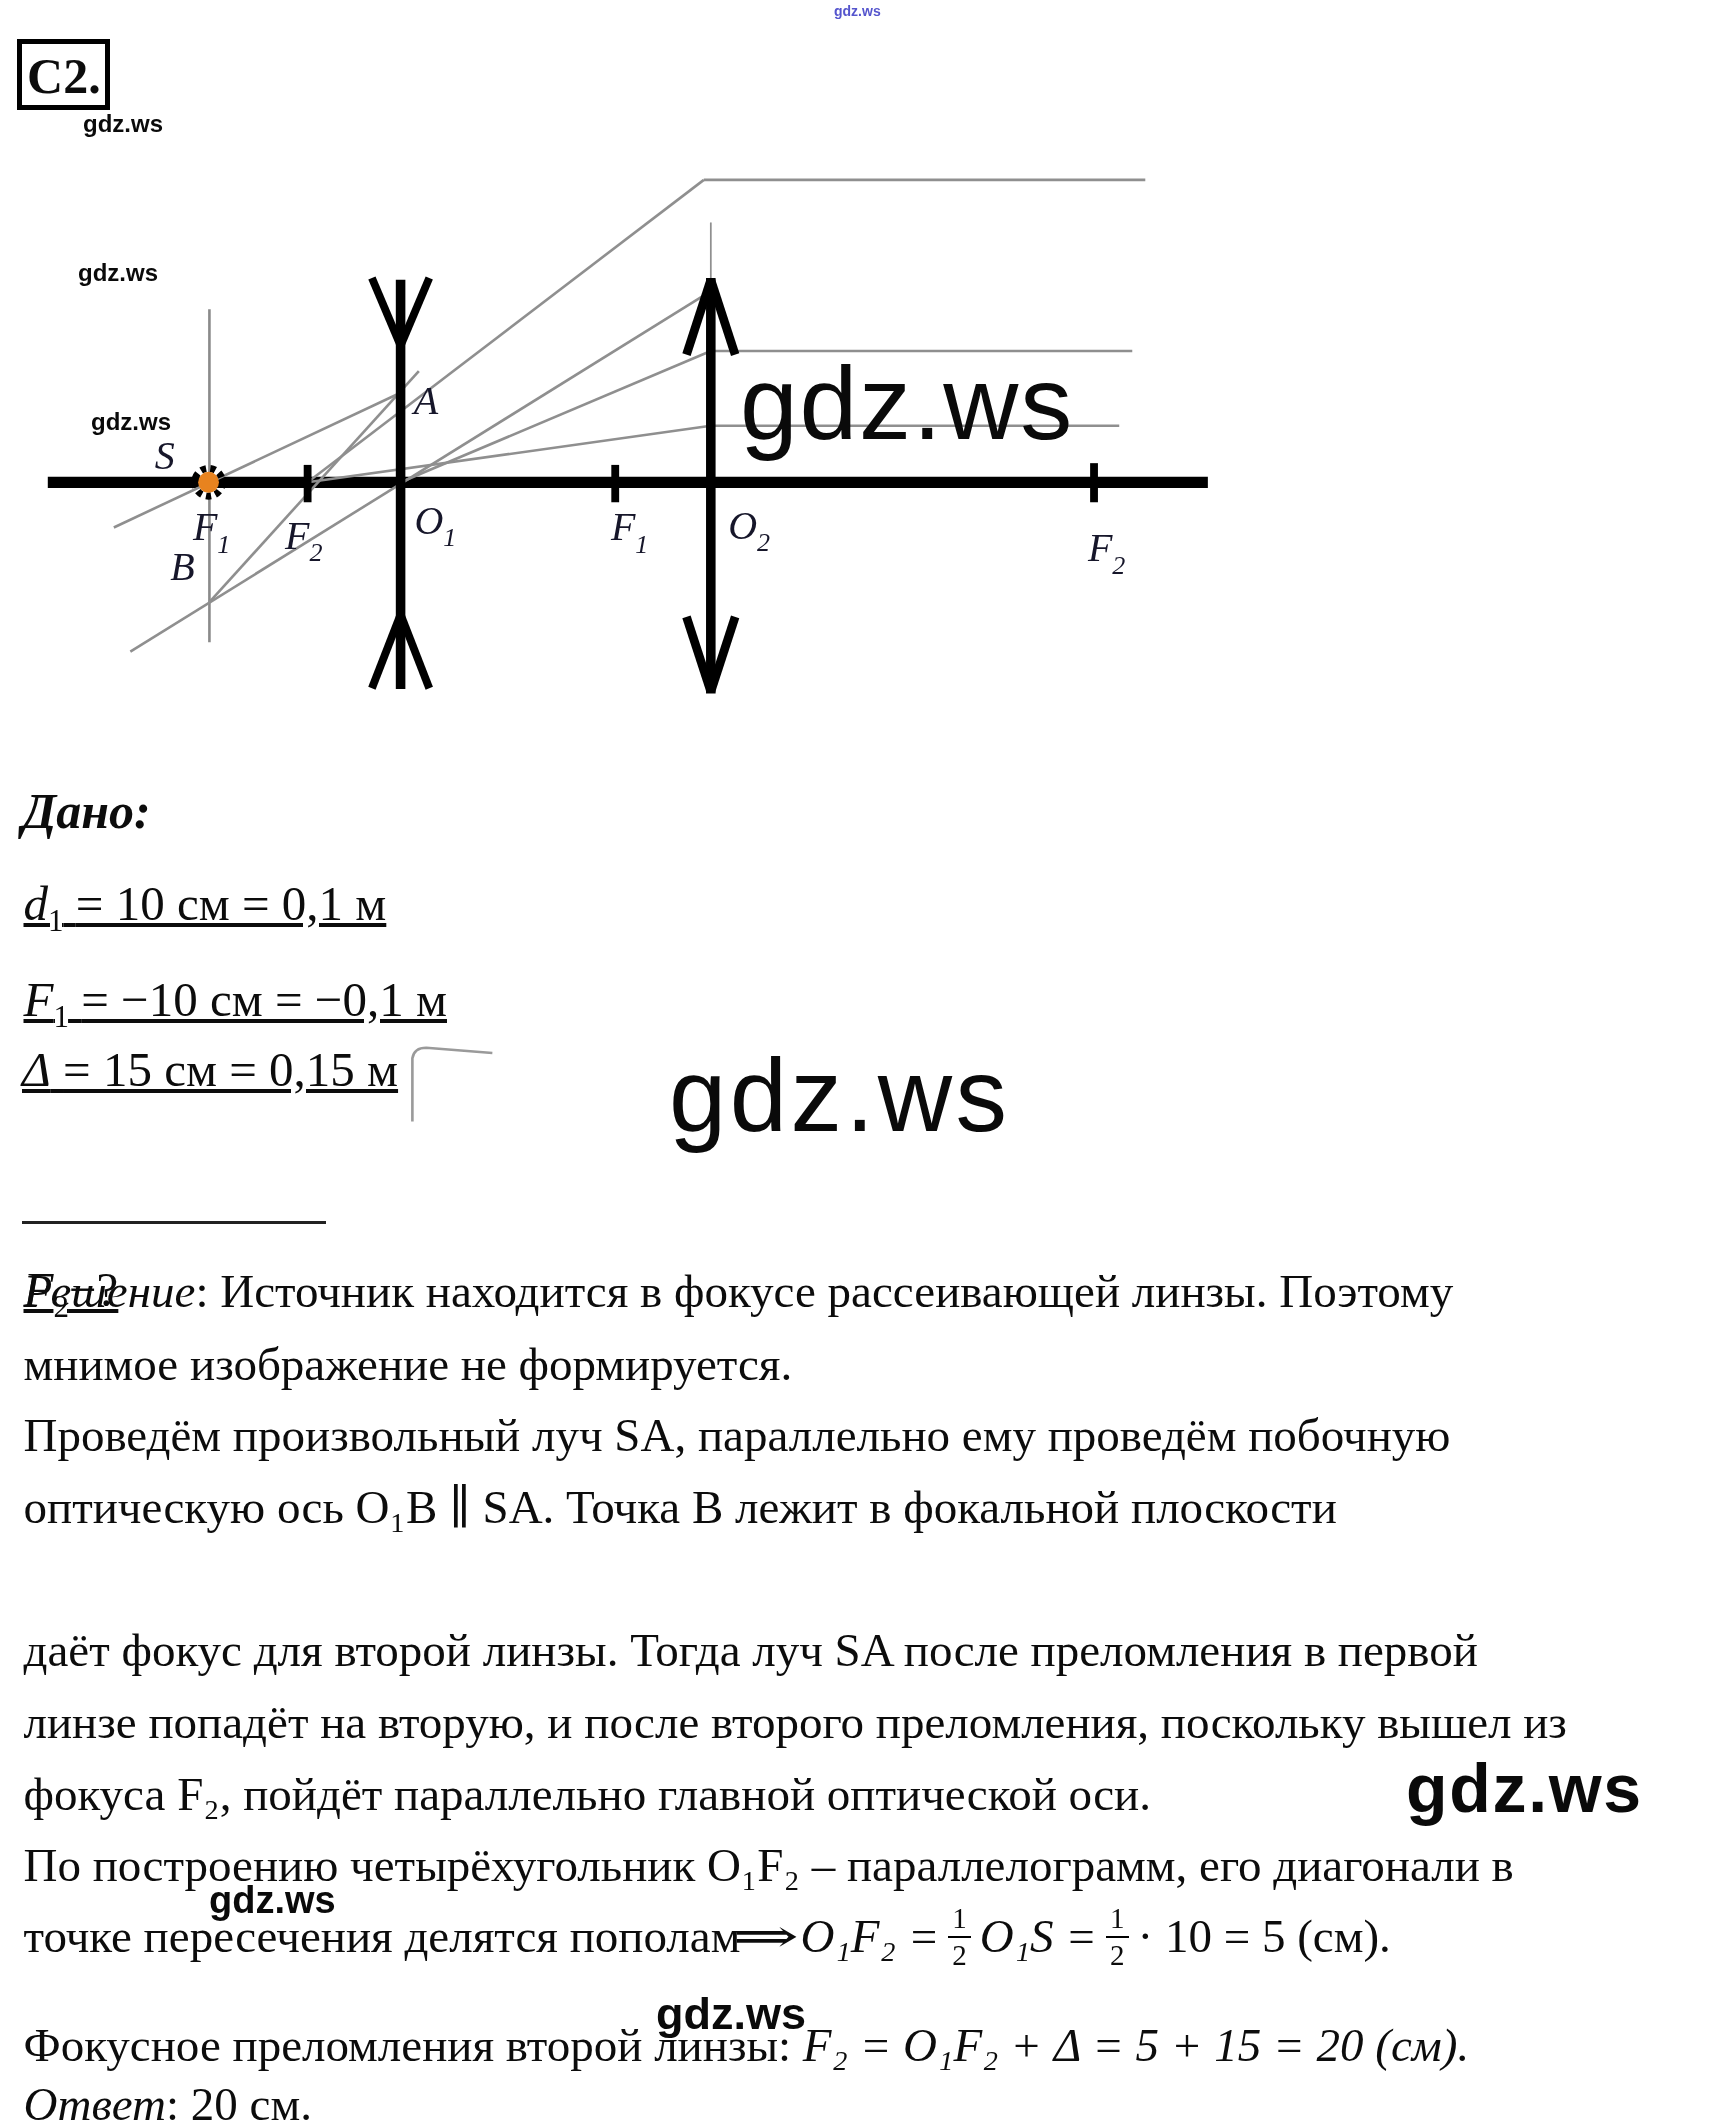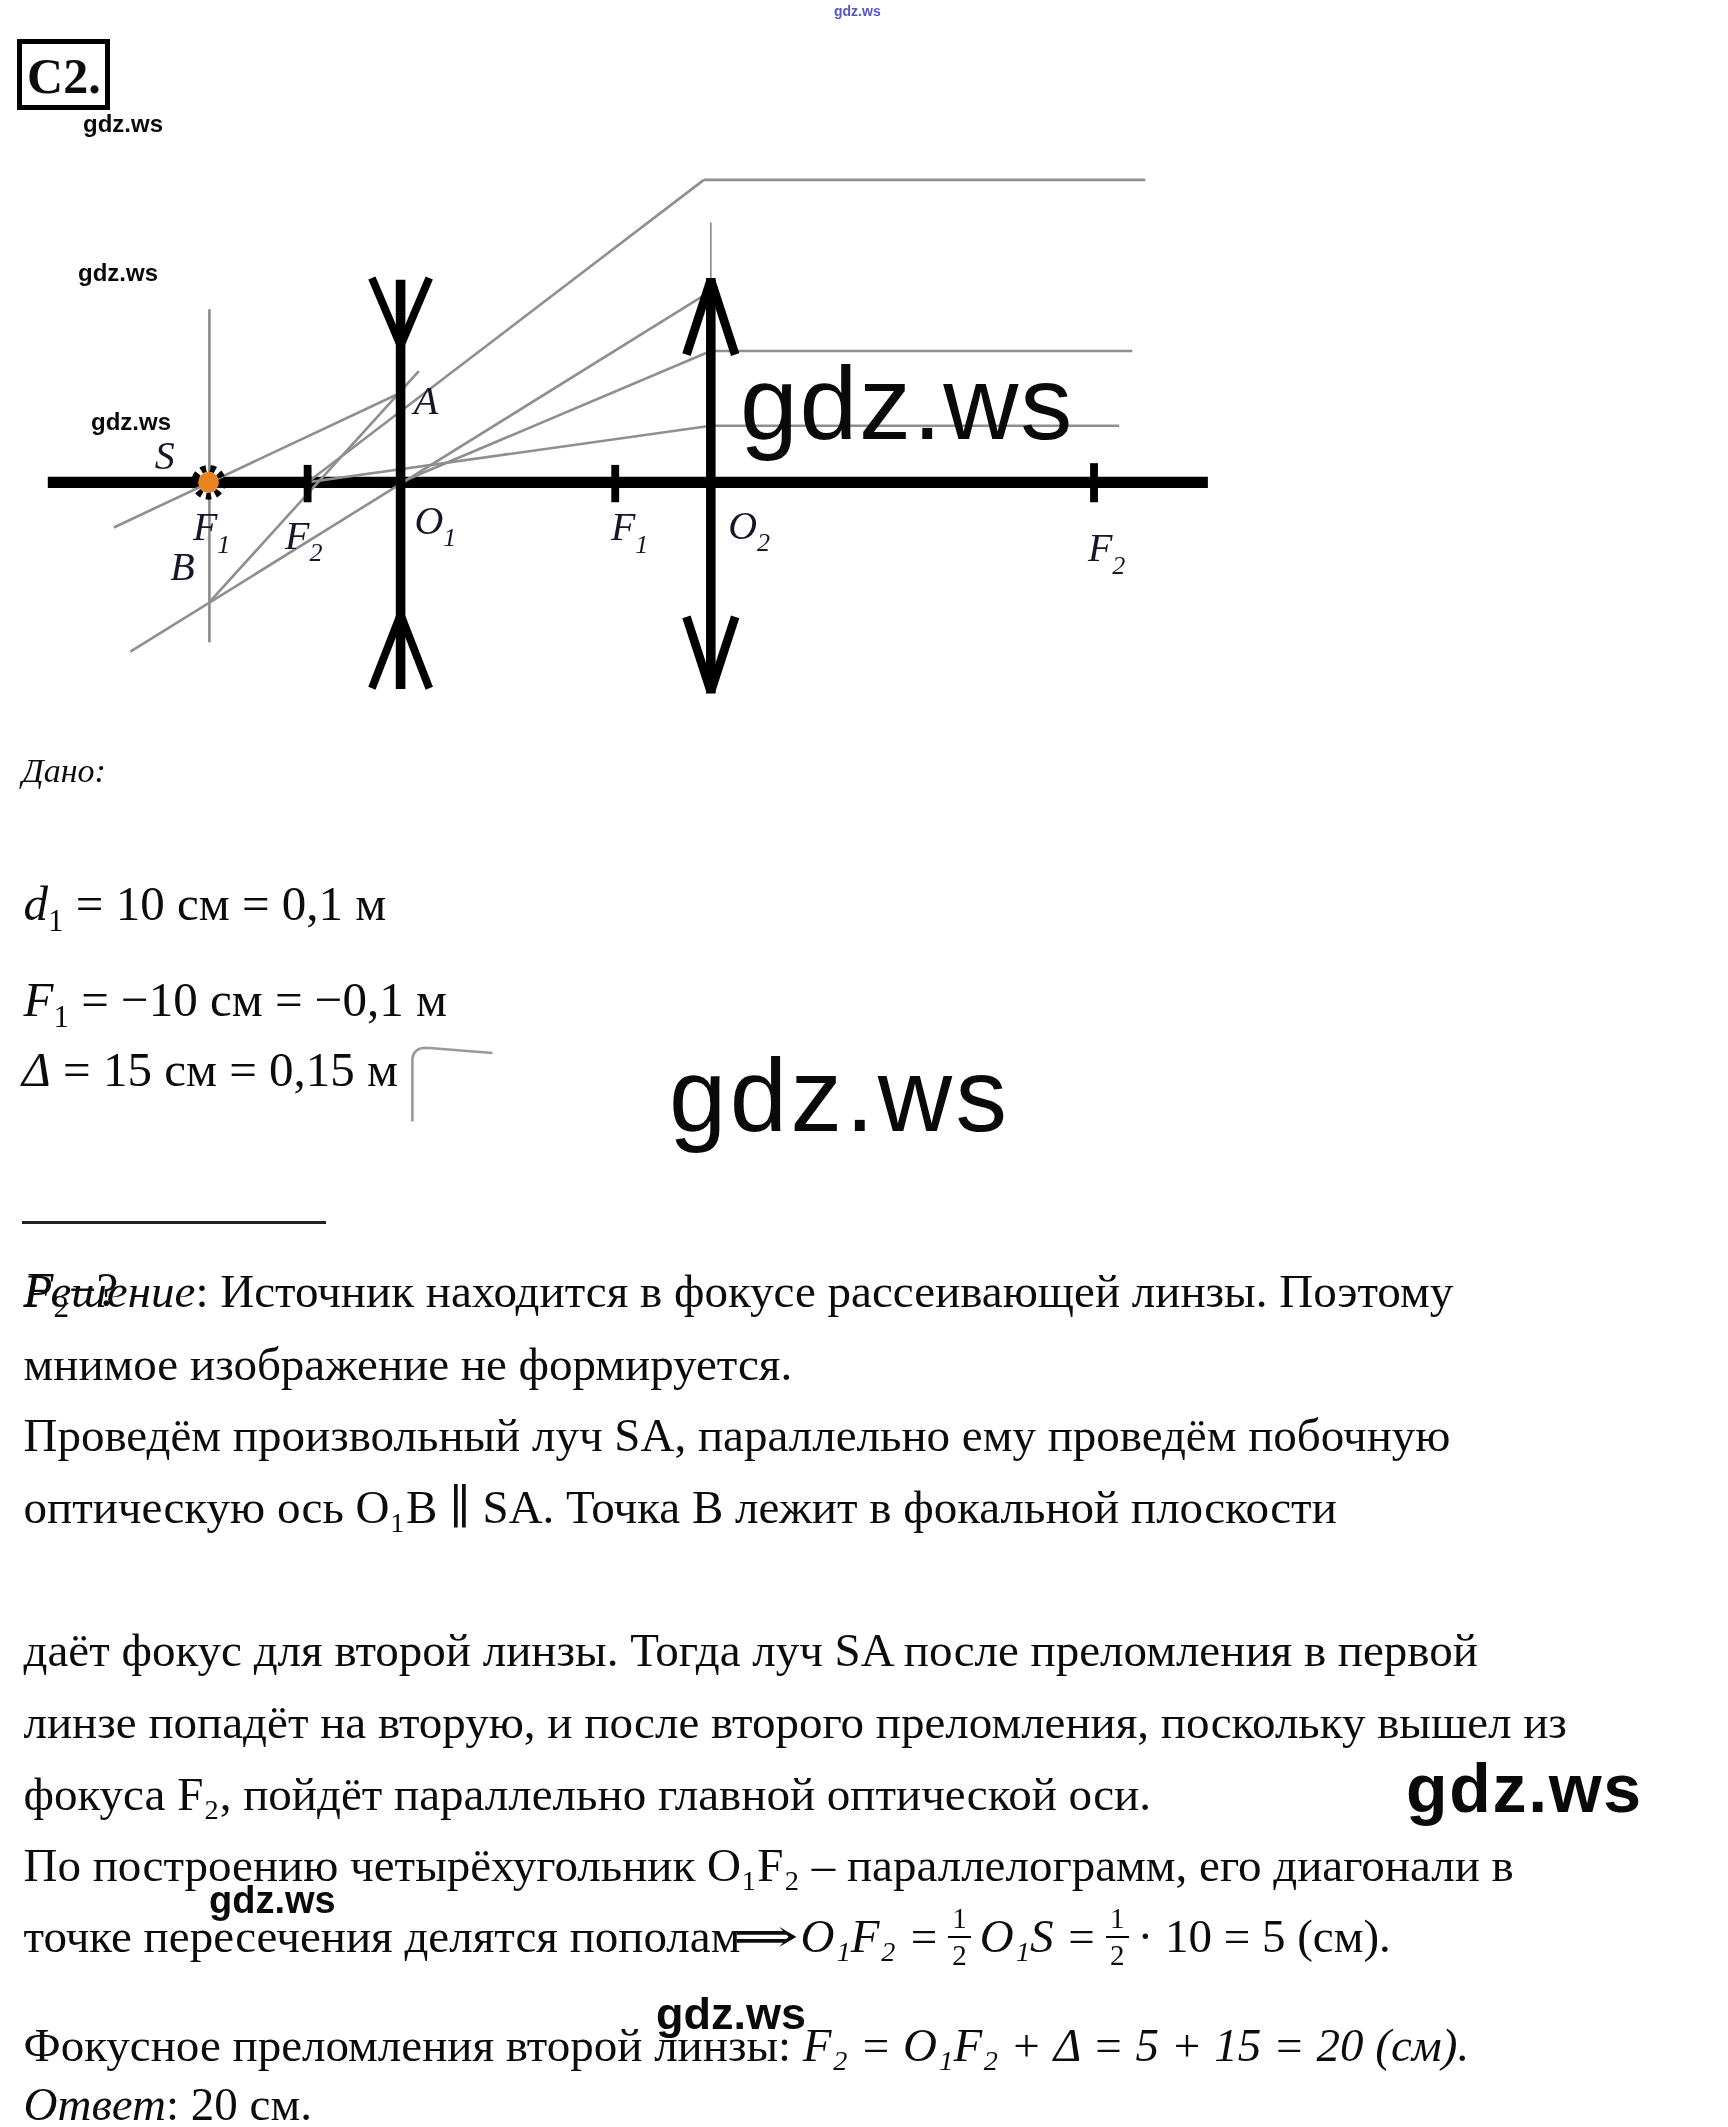--- a/index.html
+++ b/index.html
@@ -13,22 +13,22 @@
   .wm-small{font-size:24px;font-weight:600;}
   .wm-top{font-size:14px;font-weight:700;color:#4343c8;opacity:.9;}
   .wm-big{font-weight:500;letter-spacing:1.7px;}
 
   
   .c2box{left:17.4px;top:39px;width:83px;height:61px;border:5.2px solid #000;
          display:flex;align-items:flex-end;justify-content:center;}
   .c2box span{font-size:50px;font-weight:700;font-family:"Liberation Serif","DejaVu Serif",serif;}
 
   
-  .dano-title{left:22px;top:752px;font-size:34px;font-style:italic;}
-  .grow{font-size:49px;}
+  .dano-title{left:22px;top:782px;font-size:50px;font-style:italic;font-weight:bold;}
+  .grow{font-size:49px;text-decoration:underline;}
   .grow .it{font-style:italic;}
   .grow sub{font-size:31px;}
   .sep{left:22px;top:1221px;width:304px;height:2.6px;background:#222;}
 
   
   .sline{left:23.5px;font-size:47px;}
   .sline .it{font-style:italic;}
   .flexline{display:flex;align-items:center;}
   .frac{display:inline-flex;flex-direction:column;align-items:center;line-height:1;
         font-size:29px;margin:0 8.7px;}

